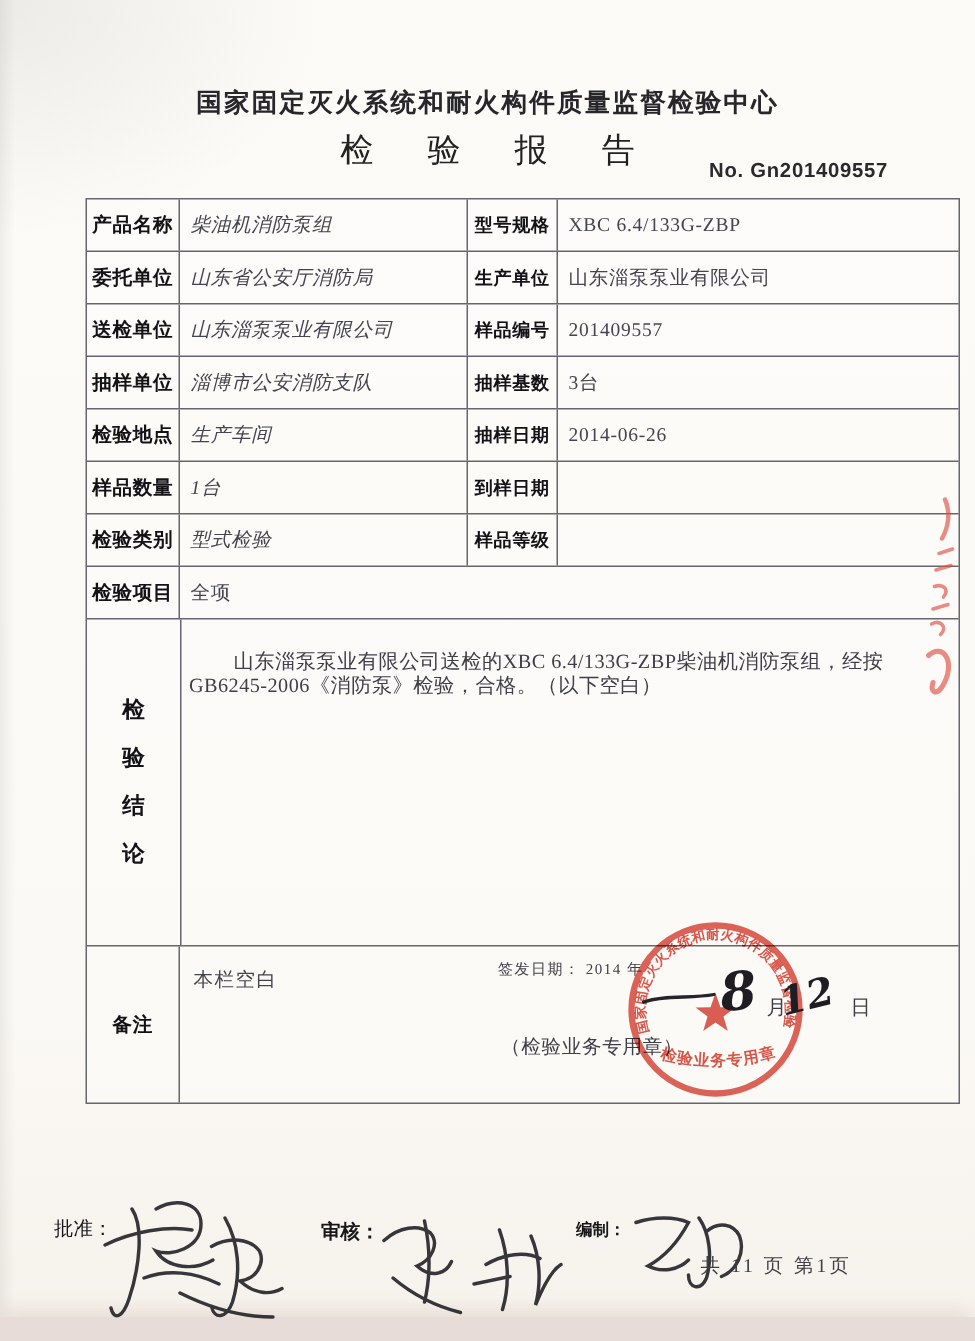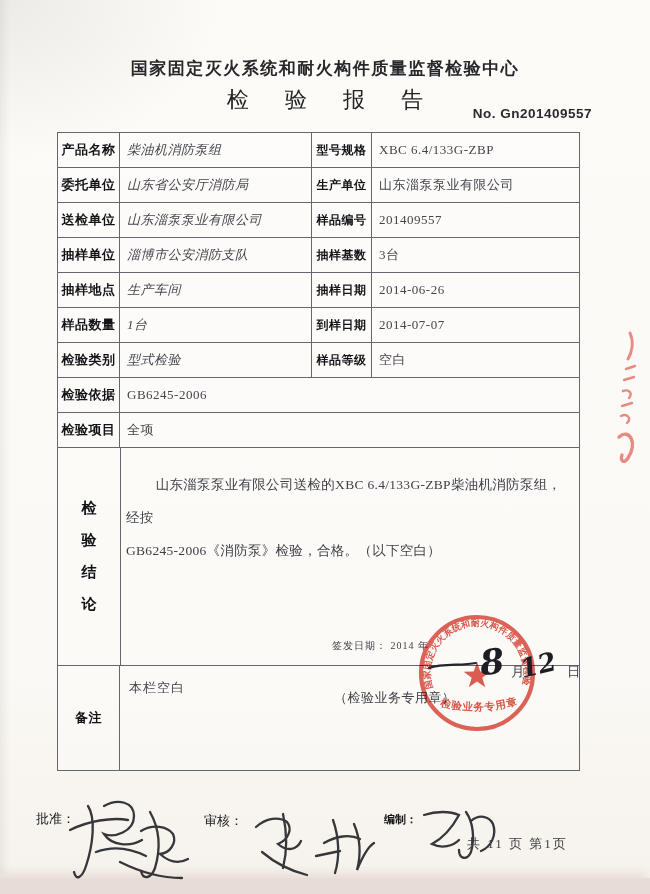--- a/index.html
+++ b/index.html
@@ -15,39 +15,39 @@
   .bottom-band { position:absolute; left:0; bottom:0; width:100%; height:16px;
     background:#e8dcd9; box-shadow:0 -7px 10px -3px rgba(195,165,155,0.30); }
 
   .org-title { position:absolute; left:0; top:57px; width:100%; text-align:center;
     font-size:17px; font-weight:600; letter-spacing:1.5px; color:#26262b; }
   .report-title { position:absolute; left:0; top:85px; width:100%; text-align:center;
     font-size:22px; font-weight:normal; letter-spacing:15px; text-indent:15px; color:#222; }
   .report-no { position:absolute; right:58px; top:106px;
     font-size:13.5px; font-weight:bold; letter-spacing:0.5px; color:#2a2a2e;margin-left:20px; }
 
-  .doc-table { position:absolute; left:57px; top:132px; width:523px;
+  .doc-table { position:absolute; left:57px; top:132px; width:583px;
     border:1.5px solid #64676d; box-sizing:border-box; background:rgba(255,255,255,0.25); }
   .trow { display:flex; height:35px; border-bottom:1px solid #64676d; box-sizing:border-box; }
   .trow.tall { height:218px; }
   .trow.remark-row { height:104px; border-bottom:none; }
   .cell { box-sizing:border-box; display:flex; align-items:center; }
   .cl { width:62px; flex:none; justify-content:center; font-weight:bold;
     font-size:13px; letter-spacing:0.5px; color:#131317; border-right:1px solid #64676d; }
   .cv { flex:1; padding-left:7px; font-family:"Liberation Serif", serif;
     font-size:13px; color:#44444d; letter-spacing:0.5px; }
   .cv.mid { width:192px; flex:none; border-right:1px solid #64676d;font-style:italic; }
   .cl2 { width:60px; flex:none; justify-content:center; font-weight:bold;
     font-size:12px; letter-spacing:0.5px; color:#131317; border-right:1px solid #64676d; }
 
   .concl-label { width:62px; flex:none; border-right:1px solid #64676d;
     display:flex; flex-direction:column; align-items:center; justify-content:center;
     gap:13px; font-weight:bold; font-size:15px; color:#131317; }
   .concl-body { flex:1; padding:20px 12px 0 5px; font-family:"Liberation Serif", serif;
-    font-size:13.5px; color:#3e3e46; line-height:33px; letter-spacing:0.3px; }
+    font-size:13.5px; color:#3e3e46; line-height:16px; letter-spacing:0.3px; }
   .concl-line1 { text-indent:2.2em; }
   .remark-body { flex:1; padding:13px 0 0 9px; align-items:flex-start;
     font-family:"Liberation Serif", serif; font-size:13px; color:#44444d; letter-spacing:1px; }
 
   .seal-note { position:absolute; left:334px; top:641px; font-family:"Liberation Serif", serif;
     font-size:13px; color:#3e3e46; letter-spacing:0.5px;margin-top:48px; }
   .issue-line { position:absolute; left:332px; top:639px; font-family:"Liberation Serif", serif;
     font-size:10px; color:#3e3e46; letter-spacing:1px; }
   .unit-month { position:absolute; left:511px; top:663px; font-family:"Liberation Serif", serif;
     font-size:13.5px; color:#3e3e46; }
@@ -56,21 +56,21 @@
   .hand-month { position:absolute; left:480px; top:641px; font-family:"DejaVu Serif", serif;
     font-style:italic; font-weight:bold; font-size:35px; color:#1d1d23; transform:rotate(-6deg); }
   .hand-day { position:absolute; left:520px; top:650px; font-family:"DejaVu Serif", serif;
     font-style:italic; font-weight:bold; font-size:26px; color:#1d1d23; transform:rotate(-14deg); }
 
   .stamp { position:absolute; left:414px; top:610px; width:126px; height:126px;
     mix-blend-mode:multiply; opacity:0.85; }
   .overlay { position:absolute; left:0; top:0; width:650px; height:894px; pointer-events:none; }
 
   .f-approve { position:absolute; left:36px; top:810px; font-weight:normal; font-size:13px; color:#17171b; }
-  .f-review { position:absolute; left:204px; top:812px; font-weight:normal; font-size:13px; color:#17171b; }
+  .f-review { position:absolute; left:214px; top:812px; font-weight:bold; font-size:13px; color:#17171b; }
   .f-prepare { position:absolute; left:384px; top:812px; font-weight:bold; font-size:11px; color:#17171b; }
   .page-info { position:absolute; left:467px; top:835px; font-family:"Liberation Serif", serif;
     font-size:13px; color:#3e3e46; letter-spacing:2px; }
 </style>
 </head>
 <body>
 
 <div class="page">
   <div class="shade-tl"></div>
   <div class="shade-left"></div>
@@ -99,40 +99,34 @@
       <div class="cell cl2">样品编号</div>
       <div class="cell cv">201409557</div>
     </div>
     <div class="trow">
       <div class="cell cl">抽样单位</div>
       <div class="cell cv mid">淄博市公安消防支队</div>
       <div class="cell cl2">抽样基数</div>
       <div class="cell cv">3台</div>
     </div>
     <div class="trow">
-      <div class="cell cl">抽样地点</div>
+      <div class="cell cl">检验地点</div>
       <div class="cell cv mid">生产车间</div>
       <div class="cell cl2">抽样日期</div>
       <div class="cell cv">2014-06-26</div>
     </div>
     <div class="trow">
       <div class="cell cl">样品数量</div>
       <div class="cell cv mid">1台</div>
       <div class="cell cl2">到样日期</div>
-      <div class="cell cv">2014-07-07</div>
     </div>
     <div class="trow">
       <div class="cell cl">检验类别</div>
       <div class="cell cv mid">型式检验</div>
       <div class="cell cl2">样品等级</div>
-      <div class="cell cv">空白</div>
-    </div>
-    <div class="trow">
-      <div class="cell cl">检验依据</div>
-      <div class="cell cv">GB6245-2006</div>
     </div>
     <div class="trow">
       <div class="cell cl">检验项目</div>
       <div class="cell cv">全项</div>
     </div>
     <div class="trow tall">
       <div class="concl-label">
         <span>检</span>
         <span>验</span>
         <span>结</span>

